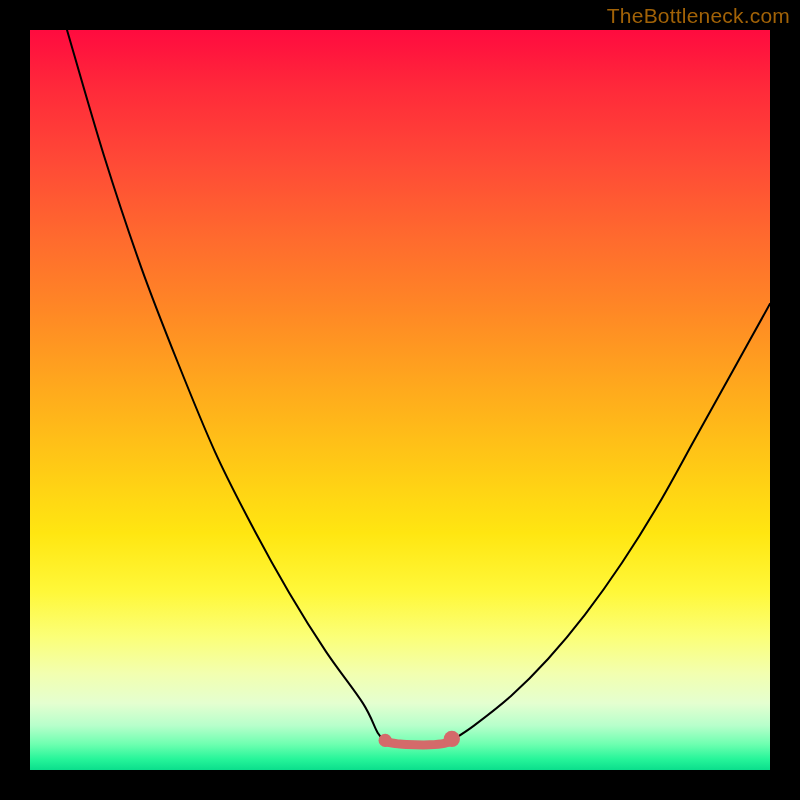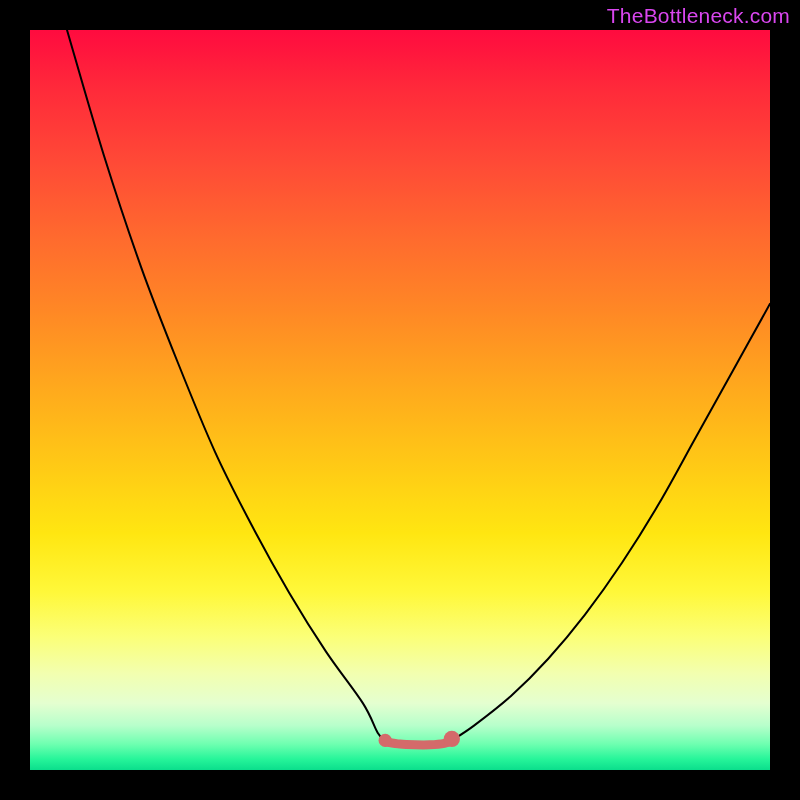--- a/index.html
+++ b/index.html
@@ -48,21 +48,21 @@
     position: absolute;
     left: 0;
     top: 0;
     width: 740px;
     height: 740px;
   }
   .watermark {
     position: absolute;
     top: 4px;
     right: 10px;
-    color: #d946ef;
+    color: #a16207;
     font-size: 21px;
     font-weight: 500;
     letter-spacing: 0.2px;
     user-select: none;
   }
 </style>
 </head>
 <body>
 
 <div class="stage">

